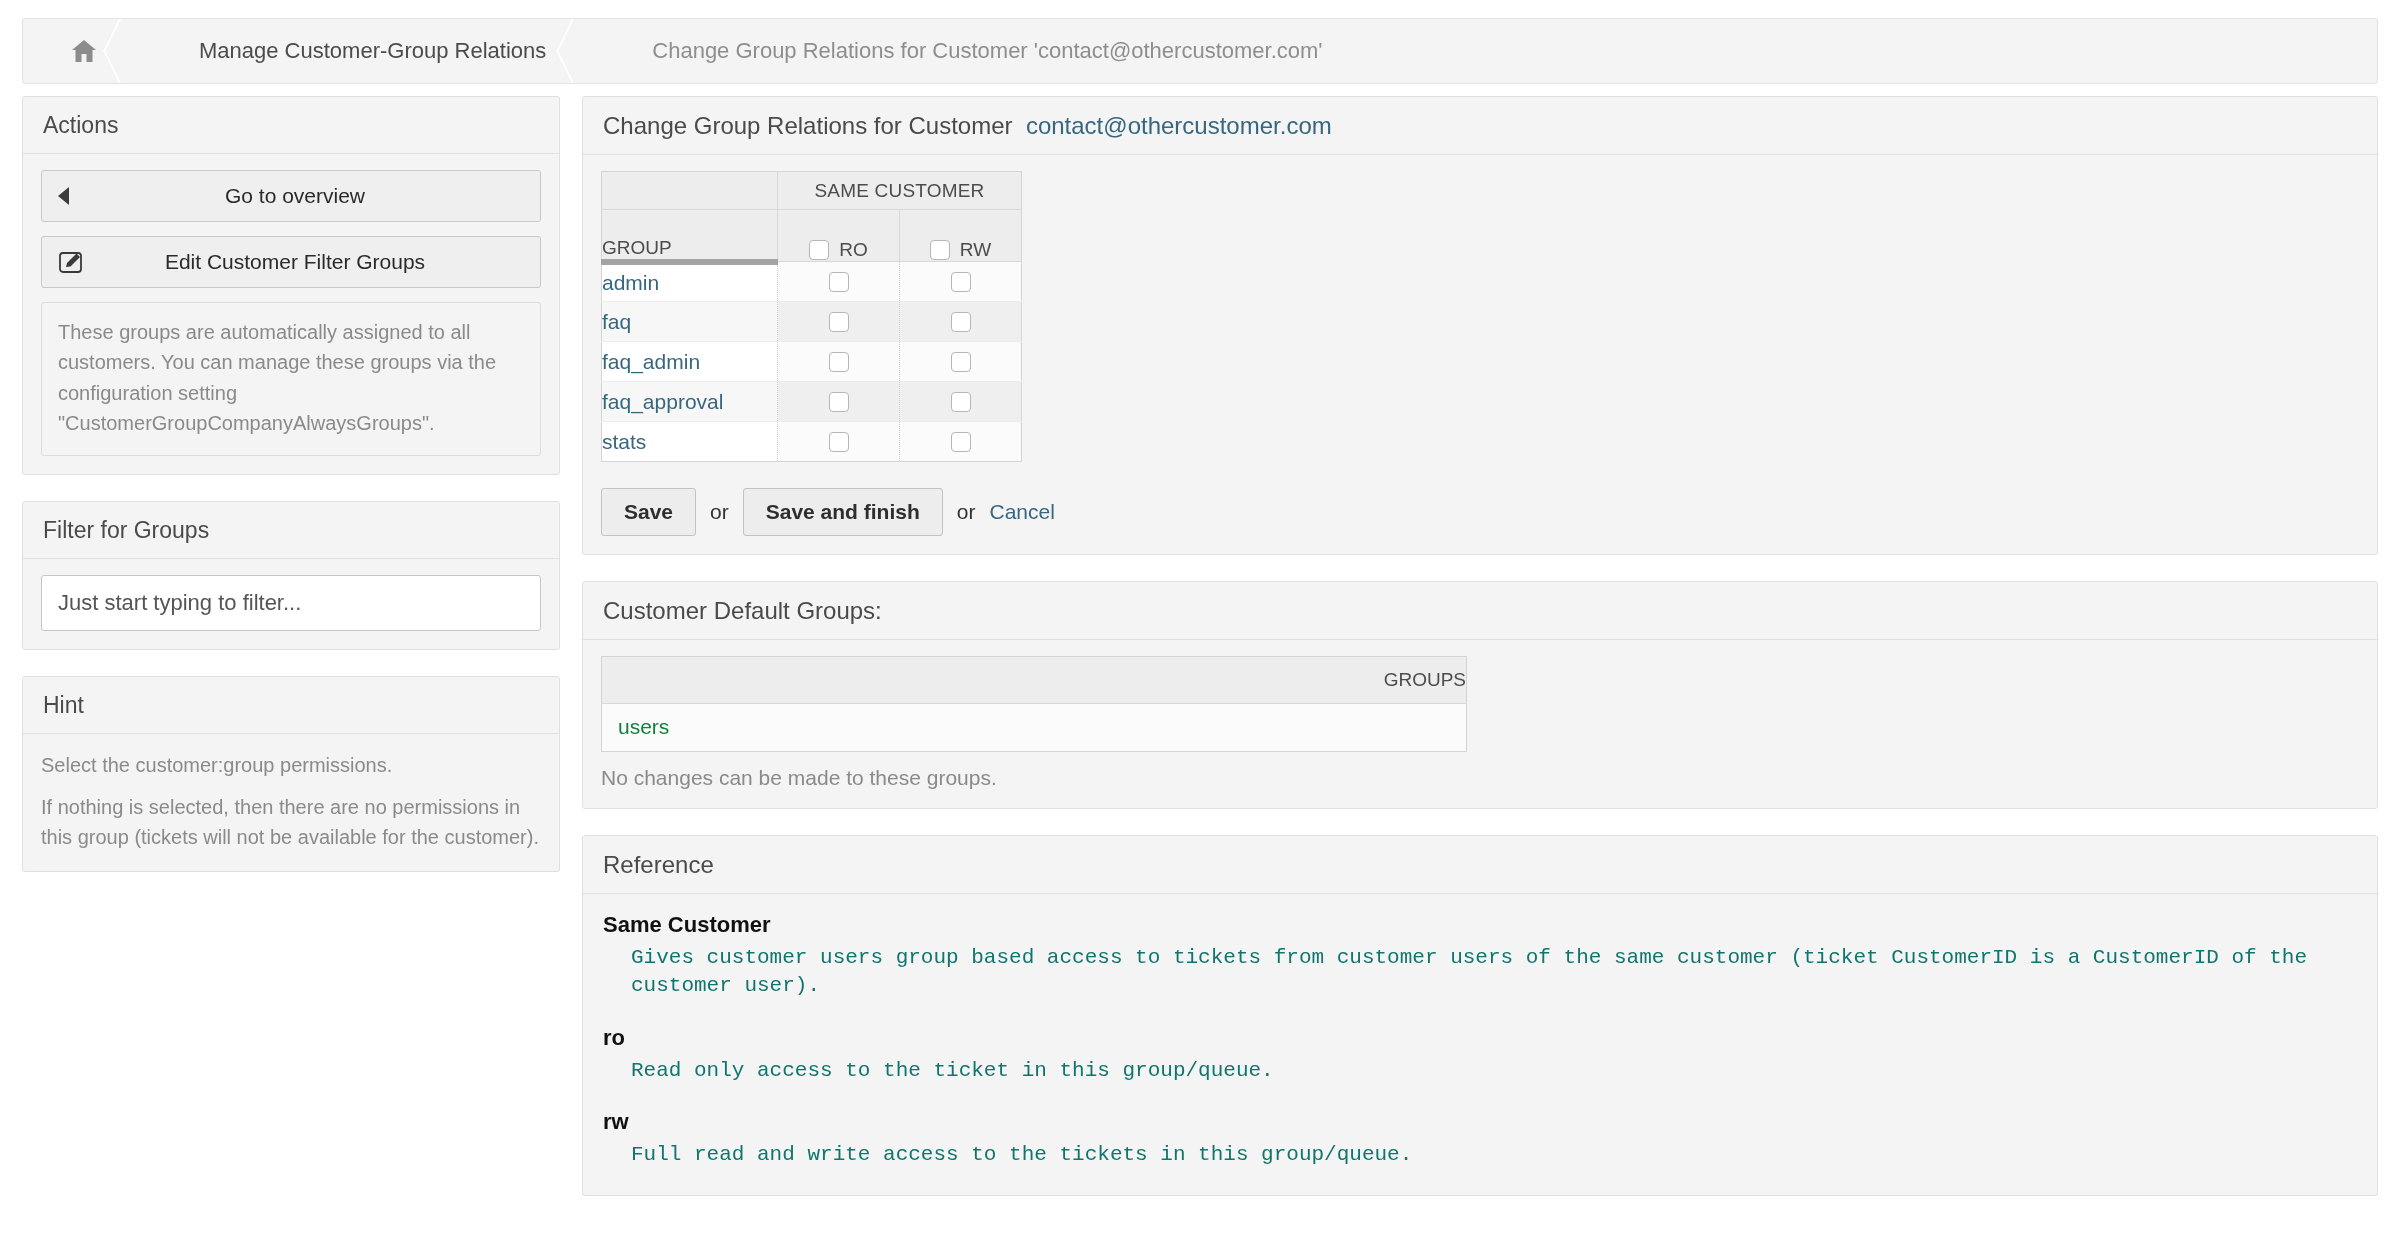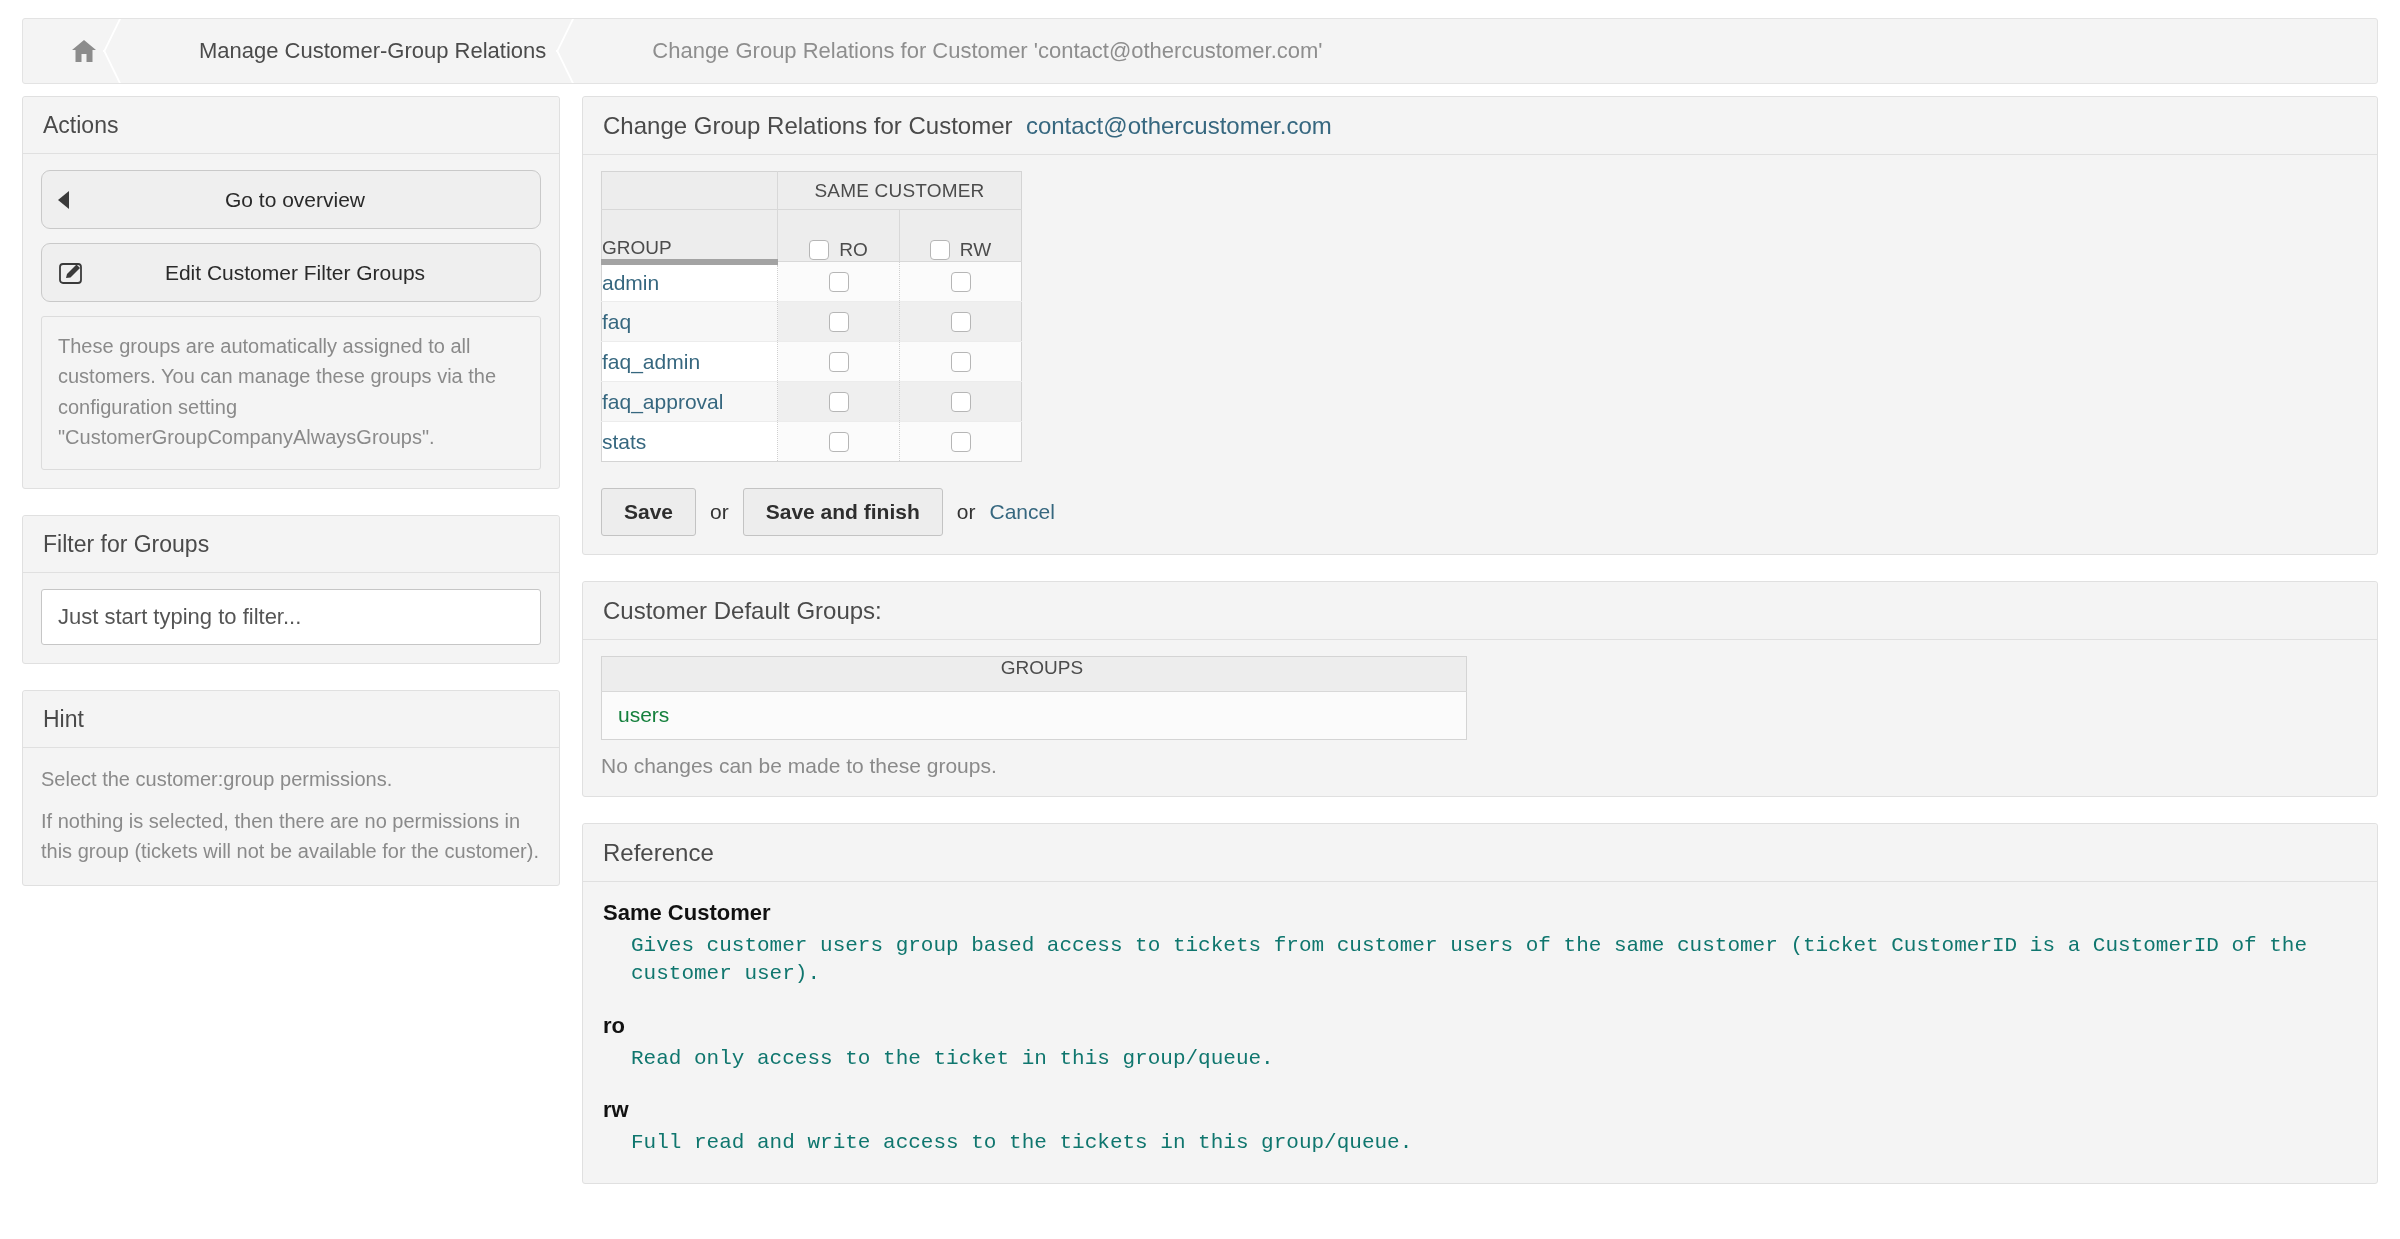--- a/index.html
+++ b/index.html
@@ -86,24 +86,24 @@
     background: #f4f4f4;
     border-radius: 3px 3px 0 0;
   }
   .widget-body { padding: 16px 18px 18px 18px; }
 
   
   .action-btn {
     display: flex;
     align-items: center;
     width: 100%;
-    height: 59px;
+    height: 52px;
     background: #efefef;
     border: 1px solid #c9c9c9;
-    border-radius: 9px;
+    border-radius: 3px;
     margin-bottom: 14px;
     padding: 0 16px;
     font-size: 21px;
     color: #2a2a2a;
     cursor: pointer;
     position: relative;
   }
   .action-btn .btn-icon {
     flex: 0 0 34px;
     display: flex;
@@ -283,22 +283,22 @@
     border: 1px solid #d4d4d4;
     width: 866px;
     background: #fff;
   }
   .dg-table th {
     background: #ededed;
     border-bottom: 1px solid #d8d8d8;
     font-size: 19px;
     color: #4c4c4c;
     font-weight: normal;
-    text-align: center;
-    padding: 0 0 12px 16px;
+    text-align: right;
+    padding: 12px 0 12px 16px;
   }
   .dg-table td {
     font-size: 21px;
     color: #15803d;
     padding: 11px 0 12px 16px;
     background: #fbfbfb;
   }
   .dg-note {
     margin-top: 14px;
     font-size: 21px;

